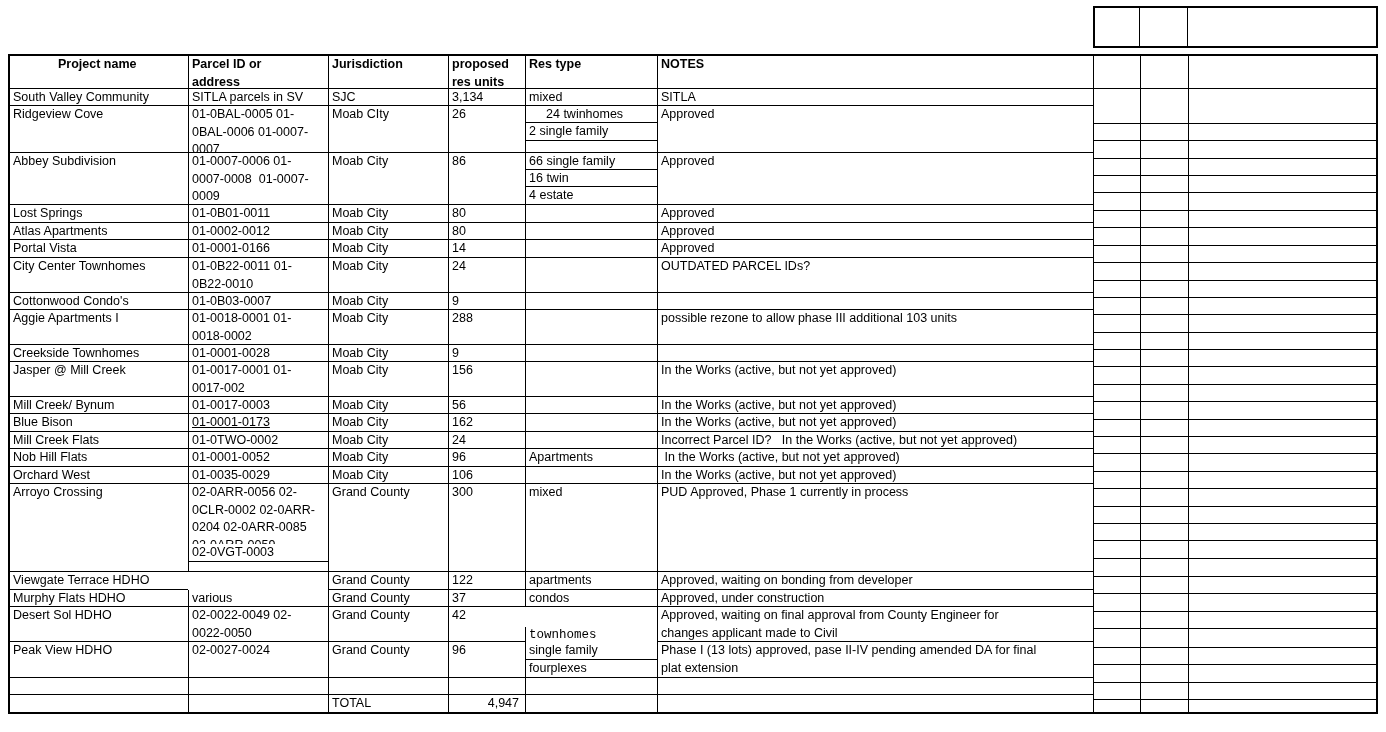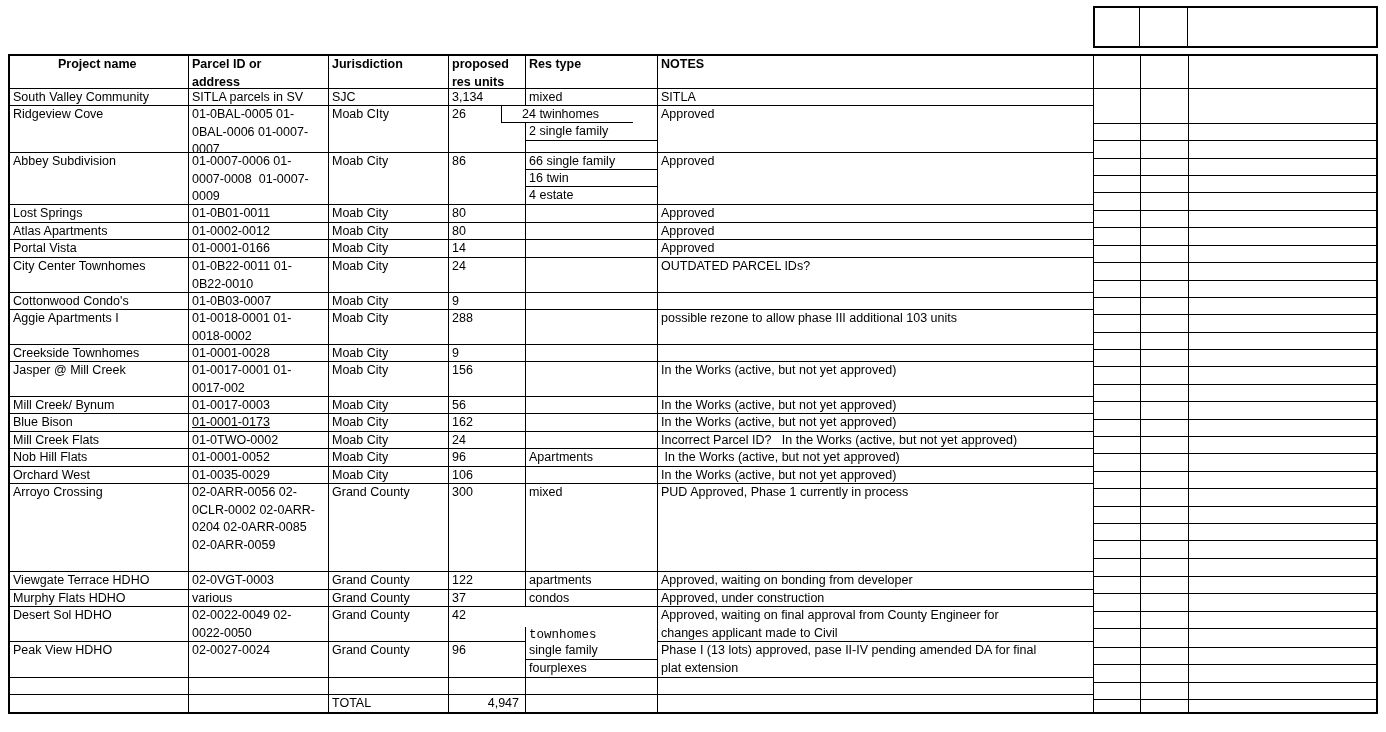--- a/index.html
+++ b/index.html
@@ -87,21 +87,21 @@
       <div class="cell bB bL" style="left:328px;top:89px;width:120px;height:17px;">SJC</div>
       <div class="cell bB bL" style="left:448px;top:89px;width:77px;height:17px;">3,134</div>
       <div class="cell bB bL" style="left:525px;top:89px;width:132px;height:17px;">mixed</div>
       <div class="cell bB bL" style="left:657px;top:89px;width:436px;height:17px;">SITLA</div>
       <div class="cell bB bLh" style="left:8px;top:106px;width:180px;height:47px;">Ridgeview Cove</div>
       <div class="cell bB bL" style="left:188px;top:106px;width:140px;height:47px;">01-0BAL-0005 01-
 0BAL-0006 01-0007-
 0007</div>
       <div class="cell bB bL" style="left:328px;top:106px;width:120px;height:47px;">Moab CIty</div>
       <div class="cell bB bL" style="left:448px;top:106px;width:77px;height:47px;">26</div>
-      <div class="cell bB bL" style="left:501px;top:106px;width:132px;height:17px;padding-left:20px;">24 twinhomes</div>
+      <div class="cell bB bL" style="left:525px;top:106px;width:132px;height:17px;padding-left:20px;">24 twinhomes</div>
       <div class="cell bB bL" style="left:525px;top:123px;width:132px;height:18px;">2 single family</div>
       <div class="cell bB bL" style="left:525px;top:141px;width:132px;height:12px;"></div>
       <div class="cell bB bL" style="left:657px;top:106px;width:436px;height:47px;">Approved</div>
       <div class="cell bB bLh" style="left:8px;top:153px;width:180px;height:52px;">Abbey Subdivision</div>
       <div class="cell bB bL" style="left:188px;top:153px;width:140px;height:52px;">01-0007-0006 01-
 0007-0008  01-0007-
 0009</div>
       <div class="cell bB bL" style="left:328px;top:153px;width:120px;height:52px;">Moab City</div>
       <div class="cell bB bL" style="left:448px;top:153px;width:77px;height:52px;">86</div>
       <div class="cell bB bL" style="left:525px;top:153px;width:132px;height:17px;">66 single family</div>
@@ -192,21 +192,21 @@
       <div class="cell bB bLh" style="left:8px;top:484px;width:180px;height:88px;">Arroyo Crossing</div>
       <div class="cell bB bL" style="left:188px;top:484px;width:140px;height:88px;">02-0ARR-0056 02-
 0CLR-0002 02-0ARR-
 0204 02-0ARR-0085
 02-0ARR-0059</div>
       <div class="cell bB bL" style="left:328px;top:484px;width:120px;height:88px;">Grand County</div>
       <div class="cell bB bL" style="left:448px;top:484px;width:77px;height:88px;">300</div>
       <div class="cell bB bL" style="left:525px;top:484px;width:132px;height:88px;">mixed</div>
       <div class="cell bB bL" style="left:657px;top:484px;width:436px;height:88px;">PUD Approved, Phase 1 currently in process</div>
       <div class="cell bB bLh" style="left:8px;top:572px;width:180px;height:18px;">Viewgate Terrace HDHO</div>
-      <div class="cell bB bL" style="left:188px;top:572px;width:140px;height:18px;">02-0VGT-0003</div>
+      <div class="cell bB bL" style="left:188px;top:544px;width:140px;height:18px;">02-0VGT-0003</div>
       <div class="cell bB bL" style="left:328px;top:572px;width:120px;height:18px;">Grand County</div>
       <div class="cell bB bL" style="left:448px;top:572px;width:77px;height:18px;">122</div>
       <div class="cell bB bL" style="left:525px;top:572px;width:132px;height:18px;">apartments</div>
       <div class="cell bB bL" style="left:657px;top:572px;width:436px;height:18px;">Approved, waiting on bonding from developer</div>
       <div class="cell bB bLh" style="left:8px;top:590px;width:180px;height:17px;">Murphy Flats HDHO</div>
       <div class="cell bB bL" style="left:188px;top:590px;width:140px;height:17px;">various</div>
       <div class="cell bB bL" style="left:328px;top:590px;width:120px;height:17px;">Grand County</div>
       <div class="cell bB bL" style="left:448px;top:590px;width:77px;height:17px;">37</div>
       <div class="cell bB bL" style="left:525px;top:590px;width:132px;height:17px;">condos</div>
       <div class="cell bB bL" style="left:657px;top:590px;width:436px;height:17px;">Approved, under construction</div>

